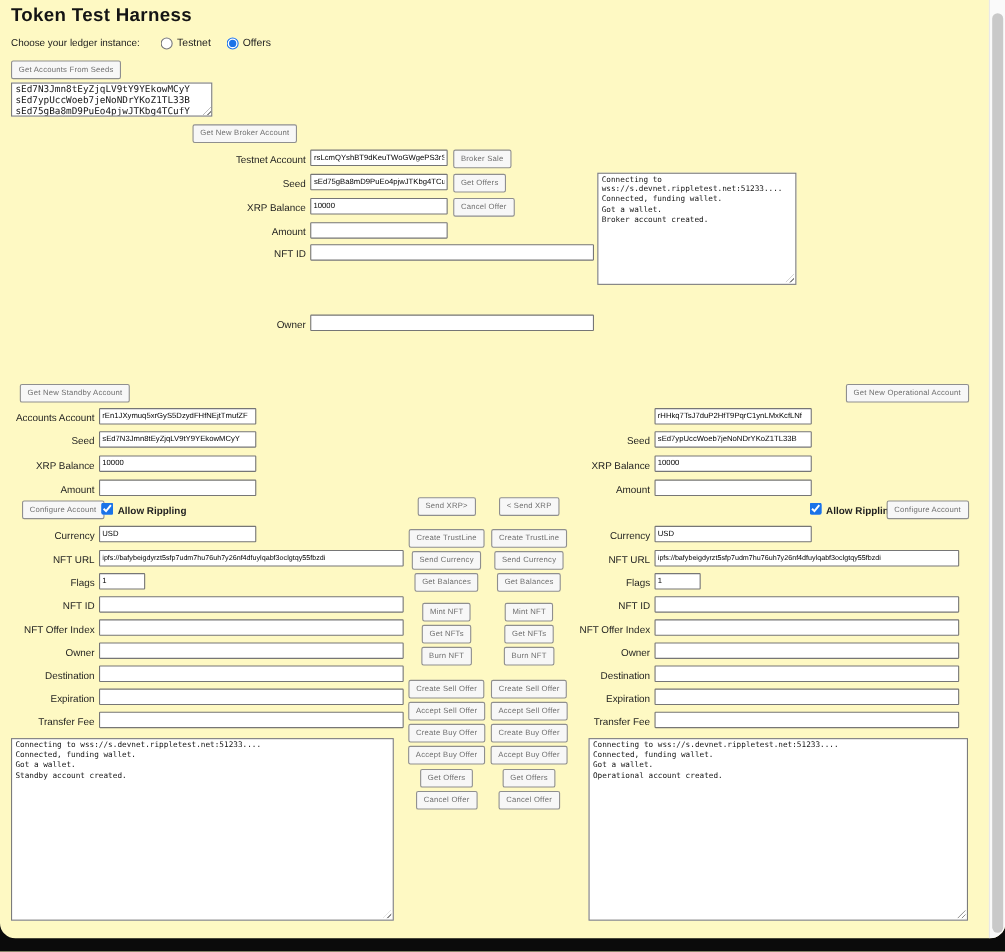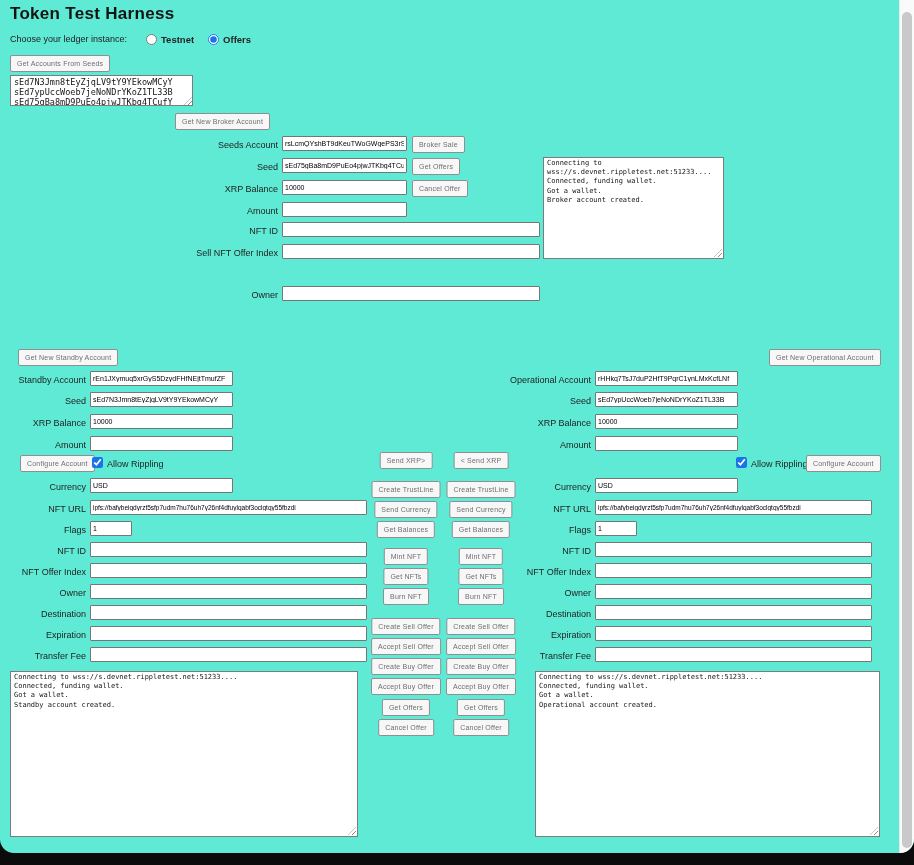--- a/index.html
+++ b/index.html
@@ -3,27 +3,27 @@
 <meta charset="utf-8">
 <style>
   html,body { margin:0; padding:0; }
   body {
     width:914px; height:865px; position:relative; overflow:hidden;
     background:#0b0b0b;
     font-family:"Liberation Sans", sans-serif;
   }
   .card {
     position:absolute; left:0; top:0; width:914px; height:853px;
-    background:#5eead4; border-radius:0 0 14px 14px; overflow:hidden;
+    background:#fef9c3; border-radius:0 0 14px 14px; overflow:hidden;
   }
   .title { position:absolute; left:10px; top:4px; margin:0; font-size:17px; font-weight:700; letter-spacing:.3px; color:#141414; }
   .ledger-row { position:absolute; left:10px; top:32px; height:14px; display:flex; align-items:center; font-size:9px; color:#222; }
   .ledger-row input[type=radio] { width:11px; height:11px; margin:0; accent-color:#1a73e8; }
   .radio-opt { display:flex; align-items:center; }
-  .radio-lab { margin-left:4px; font-size:9.5px; font-weight:700; color:#232323; }
+  .radio-lab { margin-left:4px; font-size:9.5px; font-weight:400; color:#232323; }
 
   .btn {
     position:absolute; box-sizing:border-box;
     background:#f7f7f7; border:1px solid #8f8f8f; border-radius:2px;
     color:#6e6e6e; font-family:inherit; font-size:7px; letter-spacing:.2px;
     padding:4px 6px; line-height:1; white-space:nowrap; cursor:pointer;
   }
   .mid { transform:translateX(-50%); }
 
   .row { position:absolute; left:0; width:914px; height:16px; }
@@ -41,21 +41,21 @@
   .furl { font-size:6.5px; }
 
   .ta {
     position:absolute; box-sizing:border-box; border:1px solid #7c7c7c; background:#fff;
     font-family:"DejaVu Sans Mono", monospace; font-size:7px; line-height:1.32;
     color:#151515; padding:1px 3px; resize:none; overflow:hidden; white-space:pre;
   }
   .seeds { font-size:8.5px; line-height:1.18; }
 
   .cb { position:absolute; width:11px; height:11px; margin:0; accent-color:#1a73e8; }
-  .cblab { position:absolute; font-size:9px; color:#1f1f1f; white-space:nowrap; }
+  .cblab { position:absolute; font-size:9px; color:#1f1f1f; white-space:nowrap;font-weight:bold; }
 
   .rh {
     position:absolute; width:8px; height:8px; pointer-events:none;
     background:repeating-linear-gradient(135deg, rgba(0,0,0,0) 0 2px, #8f8f8f 2px 3px);
     clip-path:polygon(100% 0, 100% 100%, 0 100%);
   }
   .sb-track { position:absolute; top:0; right:0; width:14px; height:853px; background:#fafafa; border-left:1px solid #e9e9e9; }
   .sb-thumb { position:absolute; left:2px; top:12px; width:10px; height:836px; border-radius:5px; background:#c9c9c9; }
 </style>
 </head>
@@ -79,62 +79,58 @@
 
   <button class="btn" style="left:10px;top:55px">Get Accounts From Seeds</button>
   <textarea class="ta seeds" style="left: 10px; top: 75px; width: 183px; height: 31px;">sEd7N3Jmn8tEyZjqLV9tY9YEkowMCyY
 sEd7ypUccWoeb7jeNoNDrYKoZ1TL33B
 sEd75gBa8mD9PuEo4pjwJTKbg4TCufY</textarea>
   <div class="rh" style="left:184px;top:97px"></div>
 
   <button class="btn" style="left:175px;top:113px">Get New Broker Account</button>
 
   <div class="row rb" style="top:136px">
-    <span class="lab">Seeds Account</span>
+    <span class="lab">Testnet Account</span>
     <input class="inp w125" value="rsLcmQYshBT9dKeuTWoGWgePS3rSrcNAcA" style="">
     <button class="btn sidebtn">Broker Sale</button>
   </div>
   <div class="row rb" style="top:158px">
     <span class="lab">Seed</span>
     <input class="inp w125" value="sEd75gBa8mD9PuEo4pjwJTKbg4TCufY" style="">
     <button class="btn sidebtn">Get Offers</button>
   </div>
   <div class="row rb" style="top:180px">
     <span class="lab">XRP Balance</span>
     <input class="inp w125" value="10000" style="">
     <button class="btn sidebtn">Cancel Offer</button>
   </div>
   <div class="row rb" style="top:202px">
     <span class="lab">Amount</span>
     <input class="inp w125" value="" style="">
   </div>
   <div class="row rb" style="top:222px">
     <span class="lab">NFT ID</span>
-    <input class="inp w258" value="" style="">
-  </div>
-  <div class="row rb" style="top:244px">
-    <span class="lab">Sell NFT Offer Index</span>
     <input class="inp w258" value="" style="">
   </div>
   <div class="row rb" style="top:286px">
     <span class="lab">Owner</span>
     <input class="inp w258" value="" style="">
   </div>
 
   <textarea class="ta" style="left: 543px; top: 157px; width: 181px; height: 102px;">Connecting to
 wss://s.devnet.rippletest.net:51233....
 Connected, funding wallet.
 Got a wallet.
 Broker account created.</textarea>
   <div class="rh" style="left:714px;top:249px"></div>
 
   <button class="btn" style="left:18px;top:349px">Get New Standby Account</button>
 
   <div class="row rl" style="top:371px">
-    <span class="lab">Standby Account</span>
+    <span class="lab">Accounts Account</span>
     <input class="inp w143" value="rEn1JXymuq5xrGyS5DzydFHfNEjtTmufZF" style="">
   </div>
   <div class="row rl" style="top:392px">
     <span class="lab">Seed</span>
     <input class="inp w143" value="sEd7N3Jmn8tEyZjqLV9tY9YEkowMCyY" style="">
   </div>
   <div class="row rl" style="top:414px">
     <span class="lab">XRP Balance</span>
     <input class="inp w143" value="10000" style="">
   </div>
@@ -186,21 +182,20 @@
 
   <textarea class="ta" style="left: 10px; top: 671px; width: 348px; height: 166px;">Connecting to wss://s.devnet.rippletest.net:51233....
 Connected, funding wallet.
 Got a wallet.
 Standby account created.</textarea>
   <div class="rh" style="left:348px;top:827px"></div>
 
   <button class="btn" style="left:769px;top:349px">Get New Operational Account</button>
 
   <div class="row rr" style="top:371px">
-    <span class="lab">Operational Account</span>
     <input class="inp w143" value="rHHkq7TsJ7duP2HfT9PqrC1ynLMxKcfLNf" style="">
   </div>
   <div class="row rr" style="top:392px">
     <span class="lab">Seed</span>
     <input class="inp w143" value="sEd7ypUccWoeb7jeNoNDrYKoZ1TL33B" style="">
   </div>
   <div class="row rr" style="top:414px">
     <span class="lab">XRP Balance</span>
     <input class="inp w143" value="10000" style="">
   </div>

